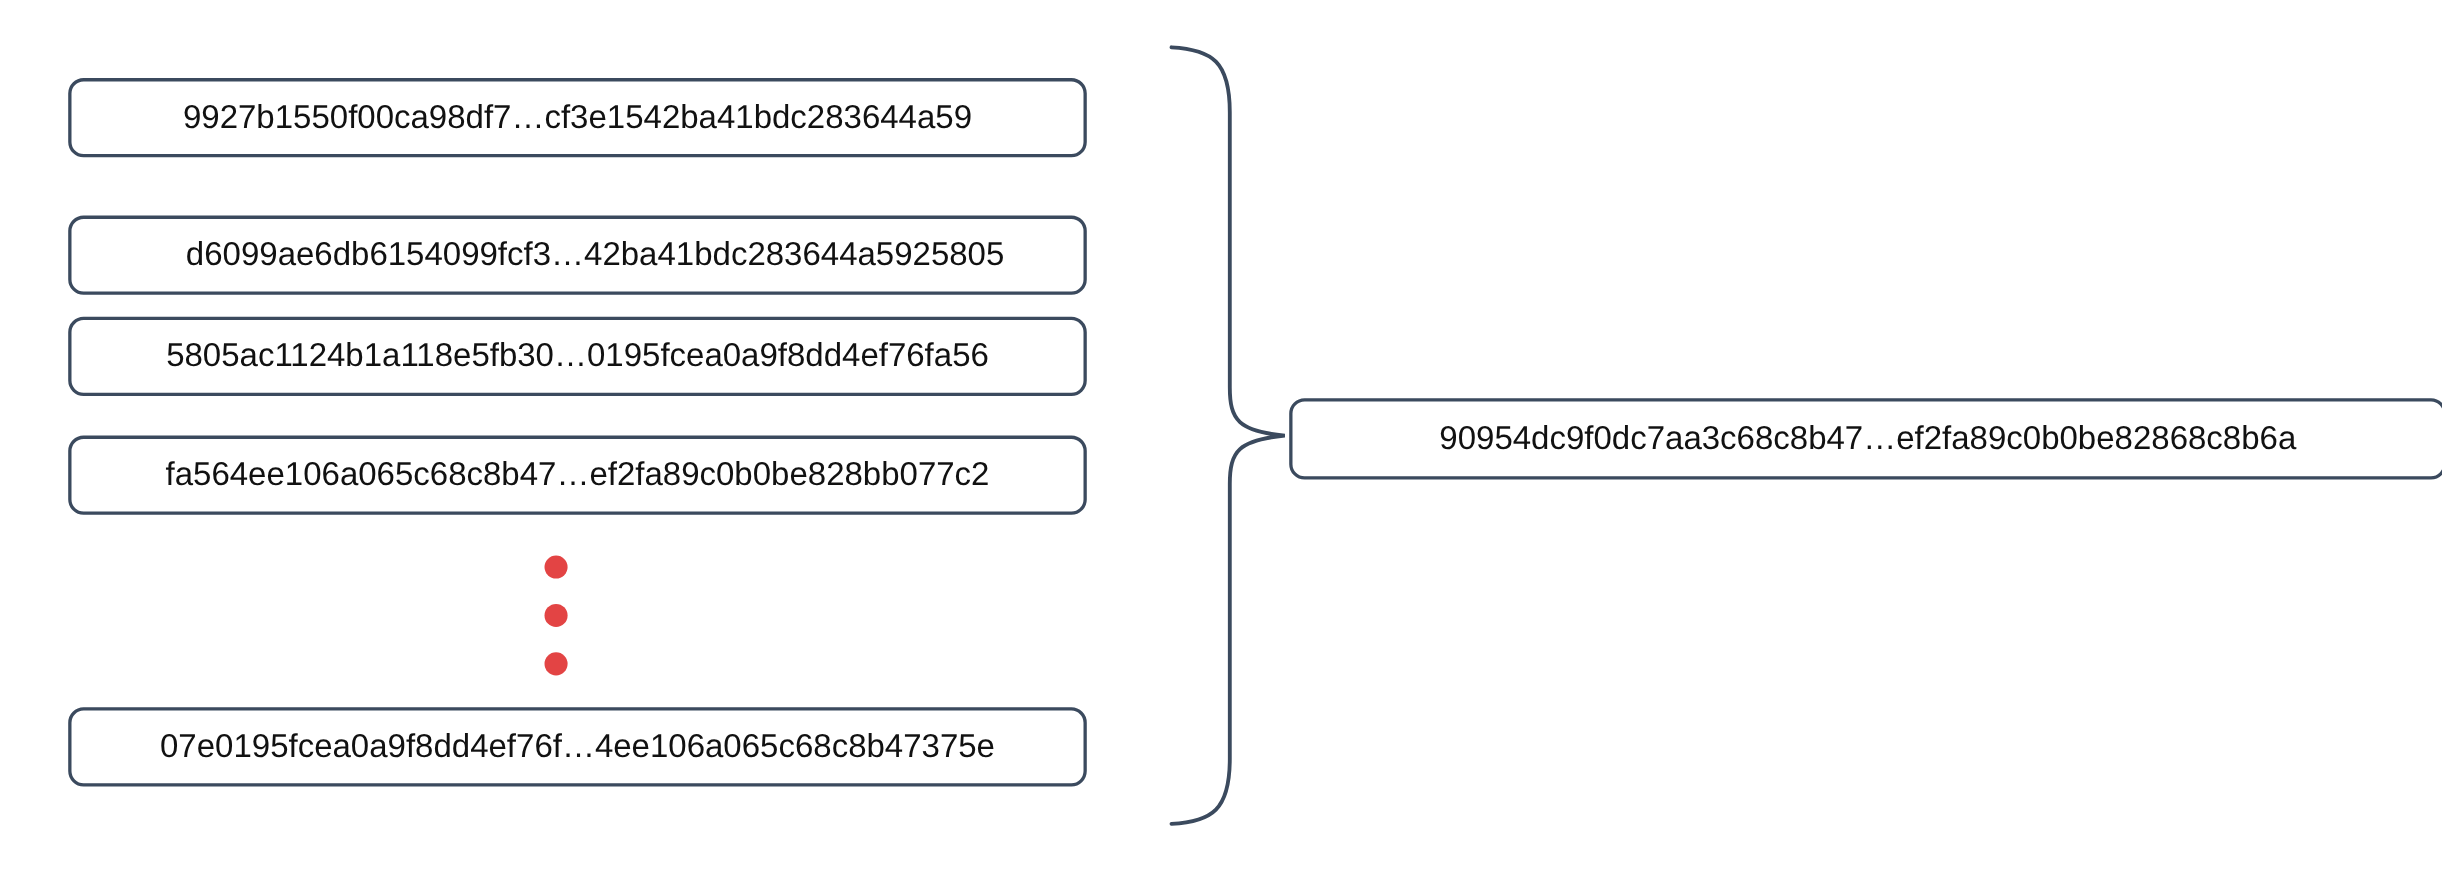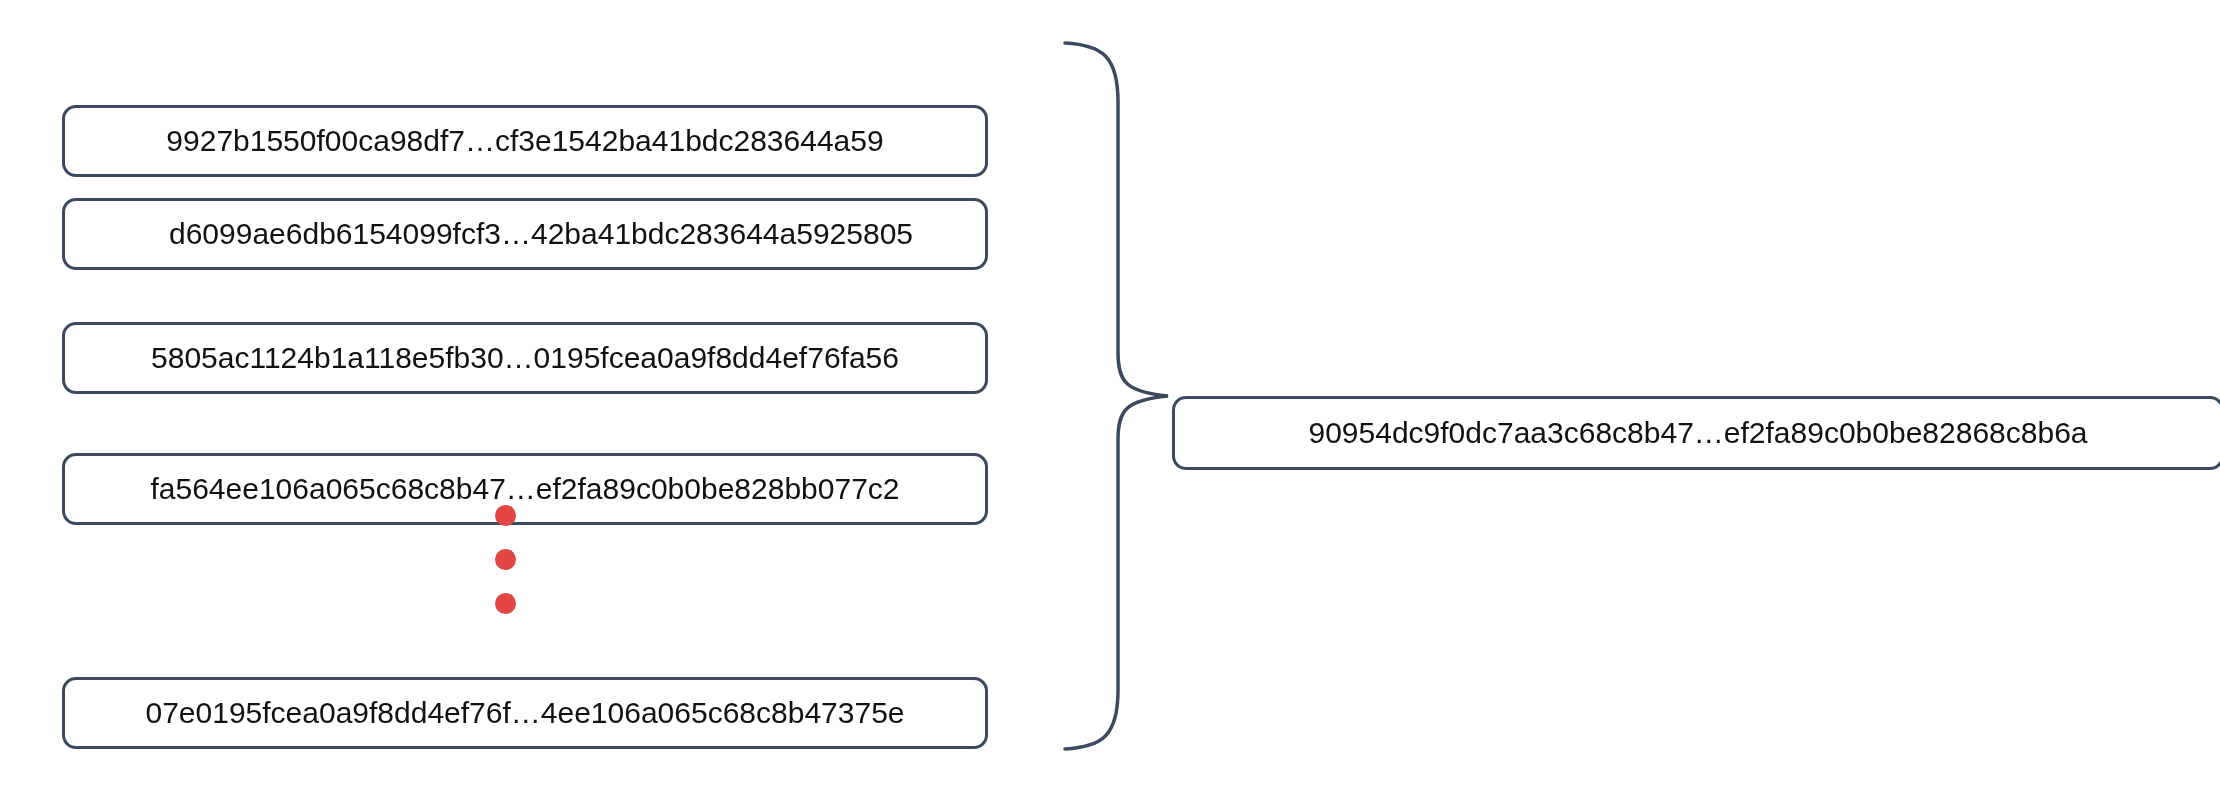--- a/index.html
+++ b/index.html
@@ -20,27 +20,26 @@
     box-sizing: border-box;
     border: 3px solid var(--outline, #3b4a5e);
     border-radius: 14px;
     background: #ffffff;
     display: flex;
     align-items: center;
     justify-content: center;
     font-size: 30px;
     color: var(--text, #111111);
     white-space: nowrap;
-    margin-top: 34px;
   }
   .input-box { left: 62px; width: 926px; height: 72px; }
   .box-0 { top: 71px; }
-  .box-1 { top: 164px; padding-left: 32px; }
+  .box-1 { top: 196px; padding-left: 32px; }
   .box-2 { top: 288px; text-align: right; }
-  .box-3 { top: 419px; }
+  .box-3 { top: 396px; }
   .box-4 { top: 643px; text-align: right; }
   .output-box {
     left: 1172px;
     top: 362px;
     width: 1052px;
     height: 74px;
   }
   .dot {
     position: absolute;
     left: 495px;

